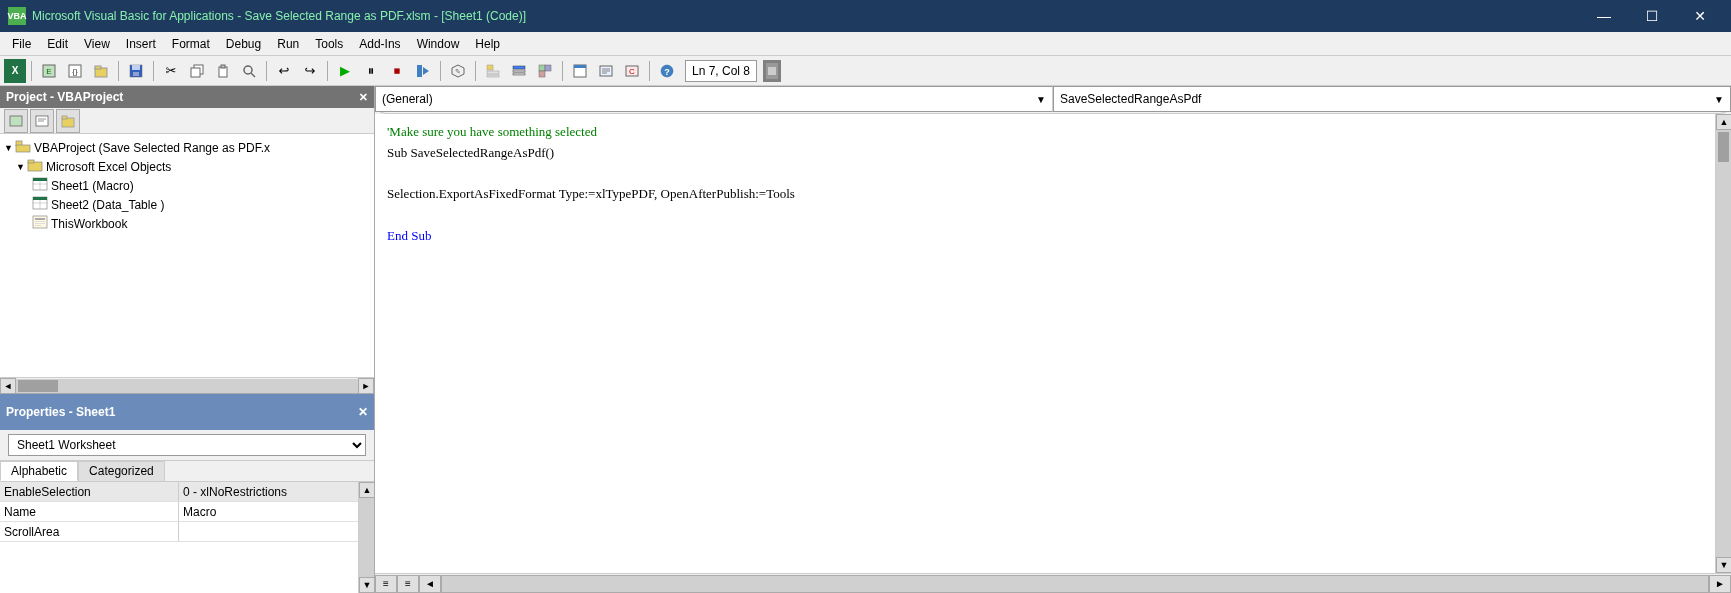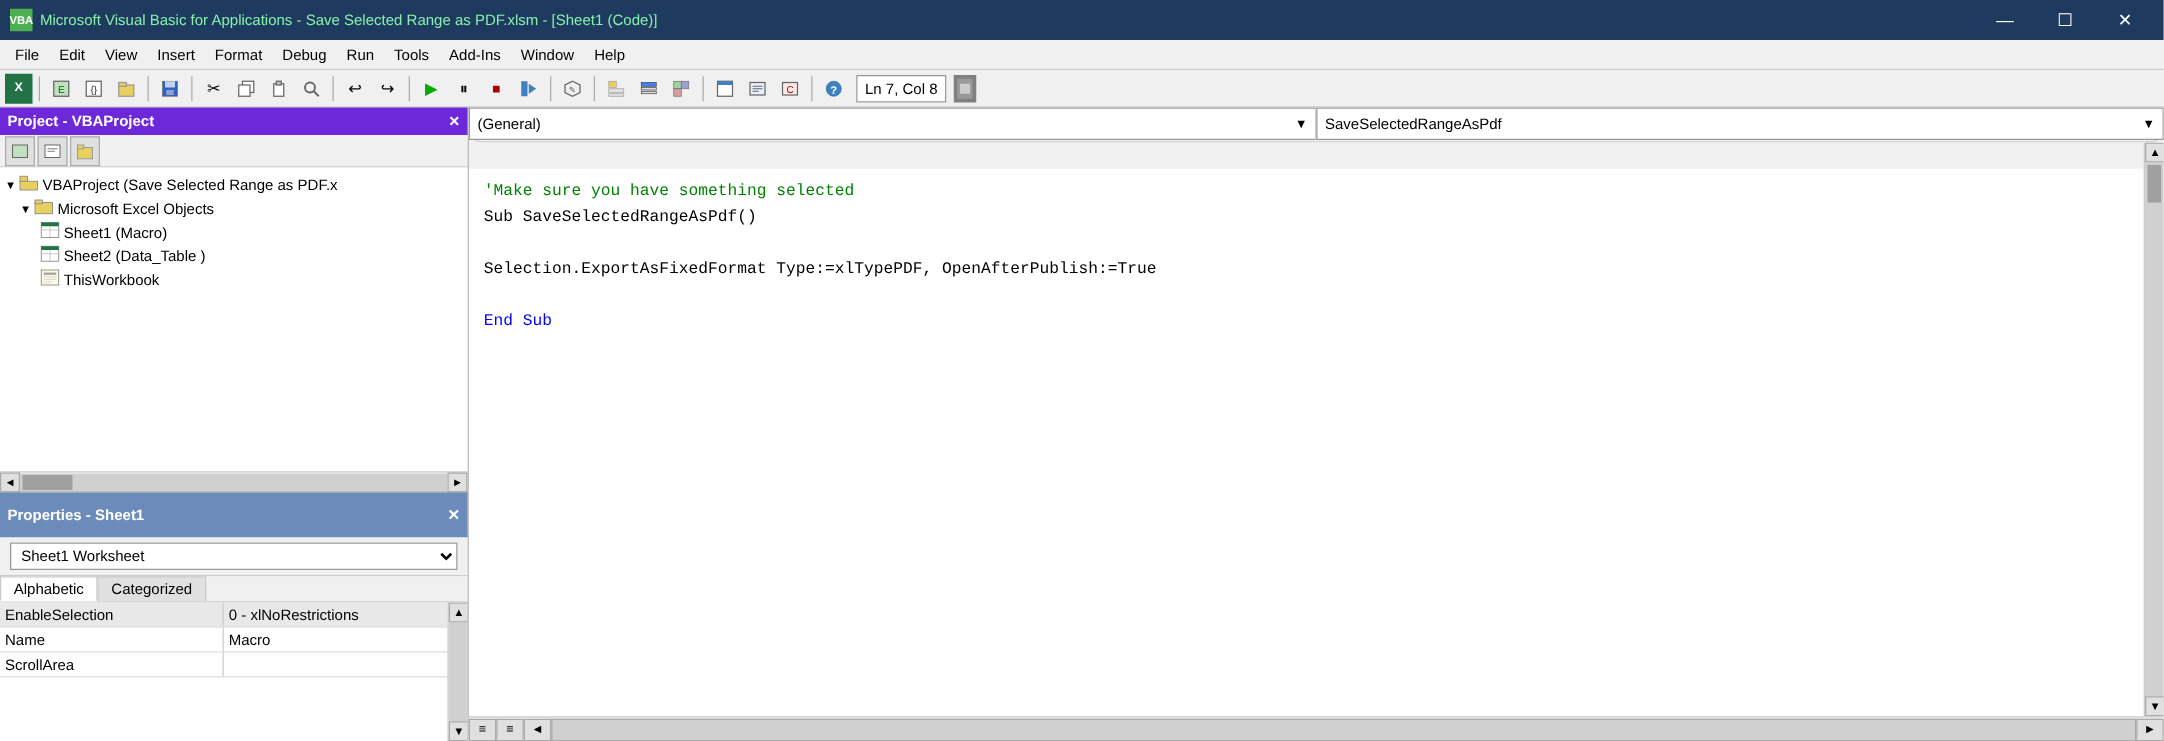--- a/index.html
+++ b/index.html
@@ -138,21 +138,21 @@
     }
 
     
     #project-panel {
       flex: 1;
       display: flex;
       flex-direction: column;
       min-height: 0;
     }
     #project-header {
-      background: #6d28d9;
+      background: #737373;
       color: white;
       height: 22px;
       display: flex;
       align-items: center;
       justify-content: space-between;
       padding: 0 6px;
       font-size: 12px;
       font-weight: bold;
     }
     #project-close-btn {
@@ -304,26 +304,25 @@
       justify-content: space-between;
       padding: 0 6px;
       cursor: pointer;
     }
     .editor-dropdown-arrow {
       font-size: 10px;
     }
     #code-area {
       flex: 1;
       background: white;
-      font-family: Liberation Mono, monospace;
+      font-family: Liberation Serif, serif;
       font-size: 13px;
       padding: 8px 12px;
       overflow: auto;
       line-height: 1.6;
-      margin-top: 21px;
     }
     .code-line {
       white-space: pre;
     }
     .code-green { color: #008000; }
     .code-black { color: #000000; }
     .code-blue { color: #0000FF; }
 
     
     #editor-bottom {
@@ -692,21 +691,21 @@
         <span>SaveSelectedRangeAsPdf</span>
         <span class="editor-dropdown-arrow">▼</span>
       </div>
     </div>
 
     <div style="display:flex; flex:1; overflow:hidden;">
       <div id="code-area">
         <div class="code-line code-green">'Make sure you have something selected</div>
         <div class="code-line code-black">Sub SaveSelectedRangeAsPdf()</div>
         <div class="code-line">&nbsp;</div>
-        <div class="code-line code-black">Selection.ExportAsFixedFormat Type:=xlTypePDF, OpenAfterPublish:=True</div>
+        <div class="code-line code-black">Selection.ExportAsFixedFormat Type:=xlTypePDF, OpenAfterPublish:=Tools</div>
         <div class="code-line">&nbsp;</div>
         <div class="code-line code-blue">End Sub</div>
       </div>
 
       <div id="editor-vscroll">
         <div class="vscroll-arrow">▲</div>
         <div class="vscroll-track">
           <div class="vscroll-thumb"></div>
         </div>
         <div class="vscroll-arrow">▼</div>

